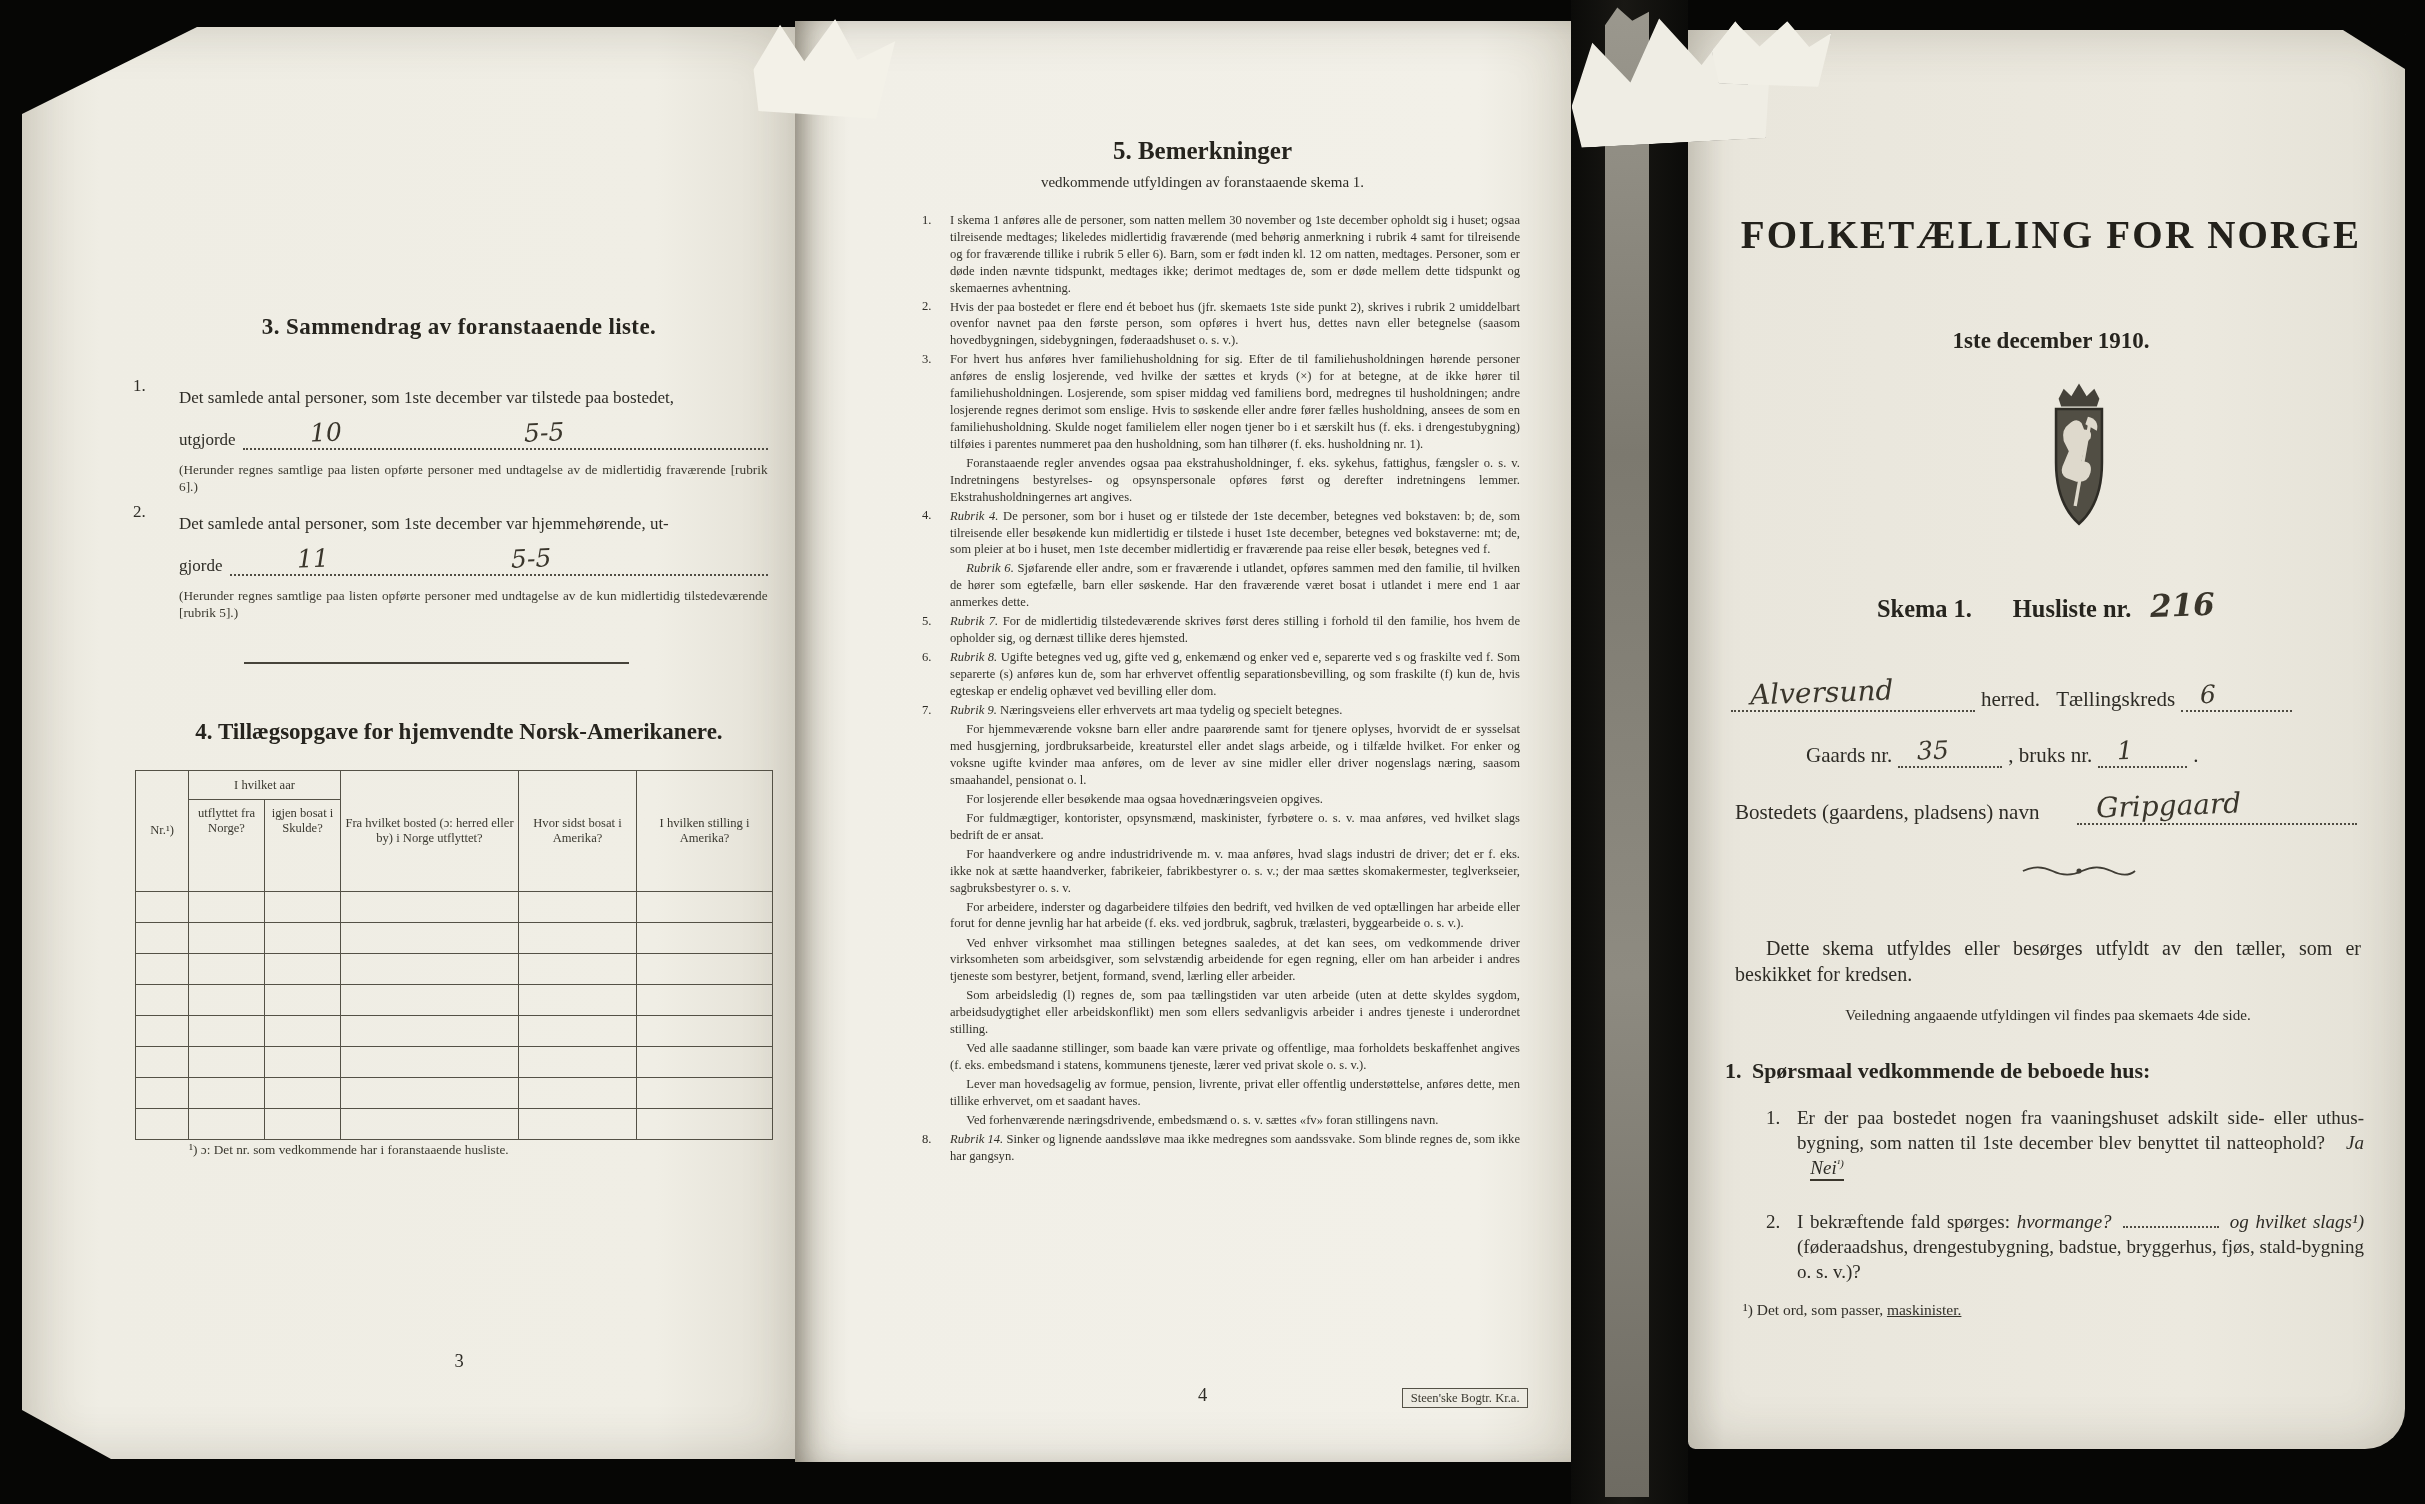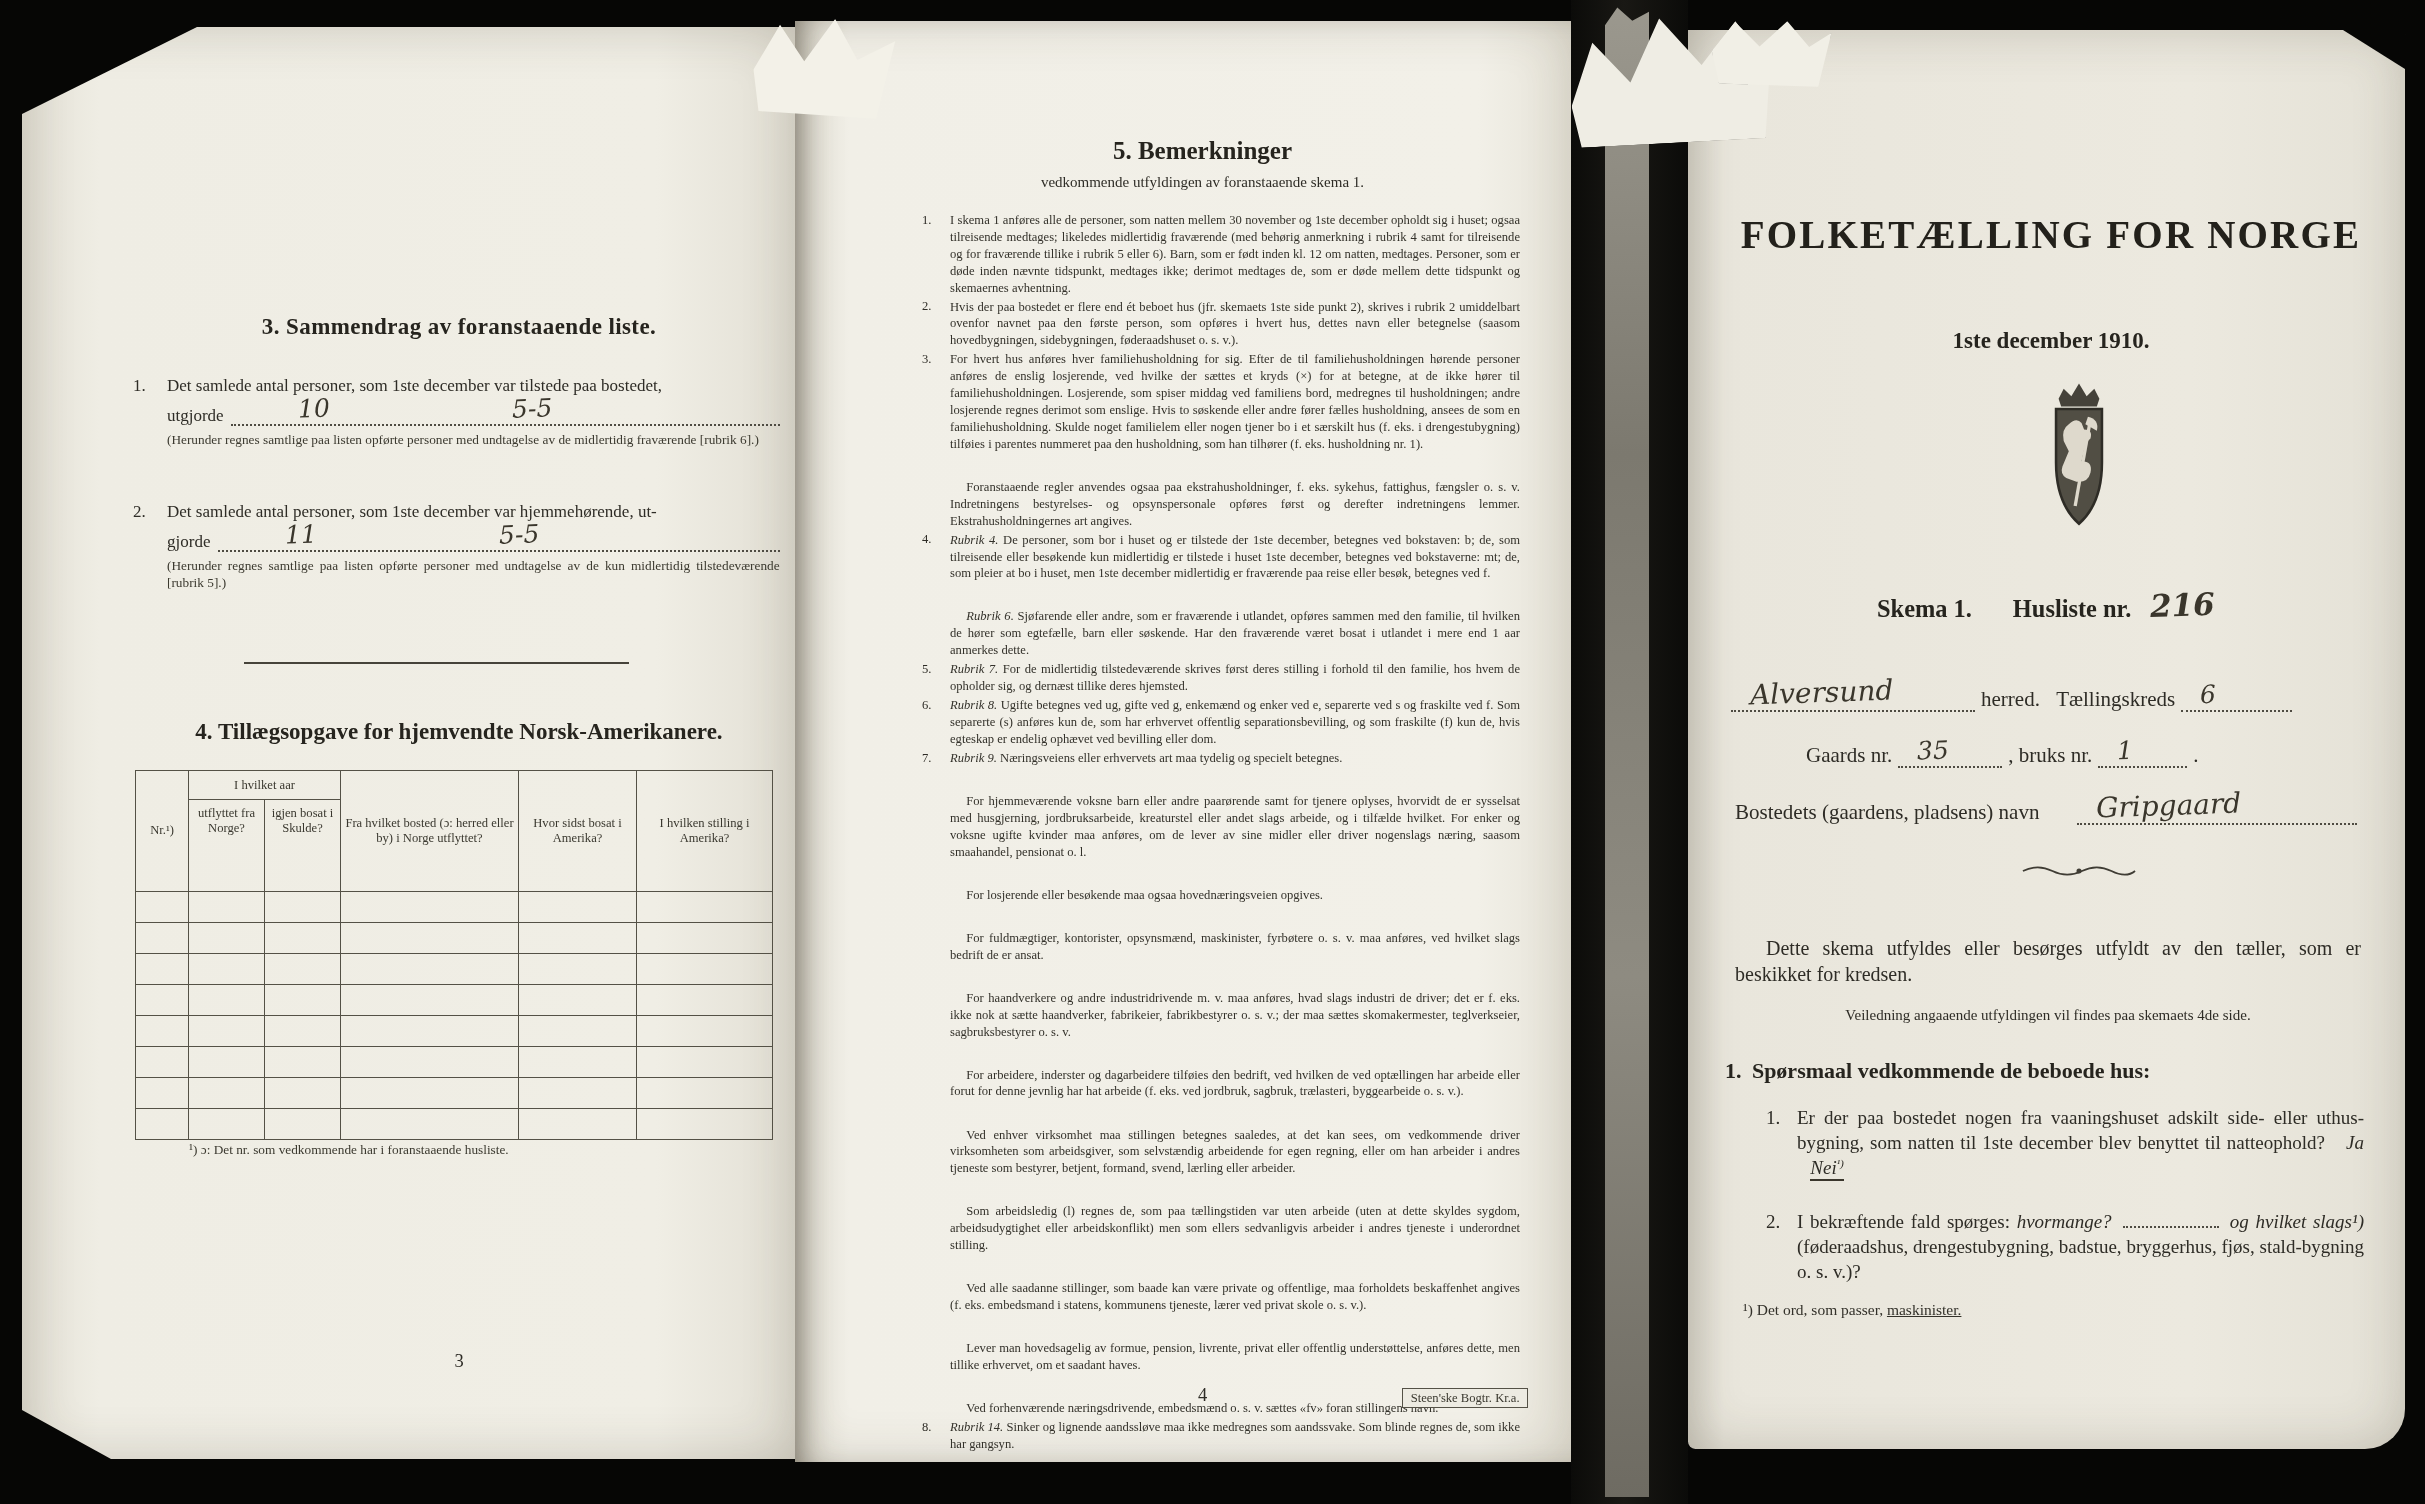--- a/index.html
+++ b/index.html
@@ -40,21 +40,21 @@
     clip-path:polygon(0 55%,18% 12%,40% 44%,62% 6%,82% 40%,100% 18%,92% 95%,8% 100%);}
 
   
   .lp-h3{position:absolute;left:111px;top:287px;width:652px;margin:0;text-align:center;
     font-size:23px;font-weight:bold;letter-spacing:0.4px;color:#26241e;}
   .lp-item{position:absolute;left:111px;width:657px;display:flex;}
   #lp-item1{top:349px;}
   #lp-item2{top:475px;}
   .lp-num{width:34px;flex:none;font-size:17px;}
   .lp-body{flex:1;font-size:17px;padding-right:10.4px;}
-  .lp-body p{margin:0;}
+  .lp-body p{margin:12px;}
   .lp-fill-line{margin-top:6px;display:flex;align-items:flex-end;}
   .lp-fill{flex:1;position:relative;height:28px;border-bottom:2.2px dotted #4e4b42;margin-left:7.4px;}
   .lp-fill .hw{position:absolute;bottom:1.5px;}
   .hw-a{left:67px;}
   .hw-b{left:281px;}
   .lp-note{font-size:13.3px;line-height:1.25;margin-top:6px !important;text-align:justify;color:#3b392f;}
   .lp-divider{position:absolute;left:222px;top:635px;width:385px;border-top:2.2px solid #46433a;}
   .lp-h4{position:absolute;left:111px;top:692px;width:652px;margin:0;text-align:center;
     font-size:23px;font-weight:bold;color:#26241e;}
   .na-table{position:absolute;left:113px;top:743px;width:637px;border-collapse:collapse;
@@ -68,21 +68,21 @@
   .lp-pageno{position:absolute;left:111px;top:1324px;width:652px;text-align:center;font-size:18.5px;}
 
   
   .mp-h{position:absolute;left:89px;top:116px;width:637px;margin:0;text-align:center;
     font-size:25px;font-weight:bold;color:#26241e;}
   .mp-sub{position:absolute;left:89px;top:153px;width:637px;margin:0;text-align:center;font-size:15px;}
   .bem-col{position:absolute;left:127px;top:191px;width:598px;}
   .bem-item{display:flex;margin-bottom:2.2px;}
   .bem-num{width:28px;flex:none;font-size:12.6px;padding-top:0.7px;}
   .bem-text{flex:1;margin:0;font-size:12.6px;line-height:1.34;text-align:justify;color:#33312a;}
-  .bem-item.cont .bem-text{text-indent:16.3px;margin-top:24px;}
+  .bem-item.cont .bem-text{text-indent:16.3px;}
   .bem-lead{font-style:italic;}
   .bem-lead:not(:empty)::after{content:" ";}
   .mp-pageno{position:absolute;left:89px;top:1364px;width:637px;text-align:center;font-size:18.5px;}
   .mp-printer{position:absolute;right:43px;top:1367px;font-size:12.6px;border:1.5px solid #545146;
     padding:1.5px 7.4px;color:#3a382f;background:#edebe2;}
 
   
   .rp-title{position:absolute;left:30px;top:182px;width:666px;margin:0;text-align:center;
     font-size:39px;font-weight:bold;letter-spacing:2.2px;color:#23211b;}
   .rp-date{position:absolute;left:30px;top:298px;width:666px;text-align:center;

